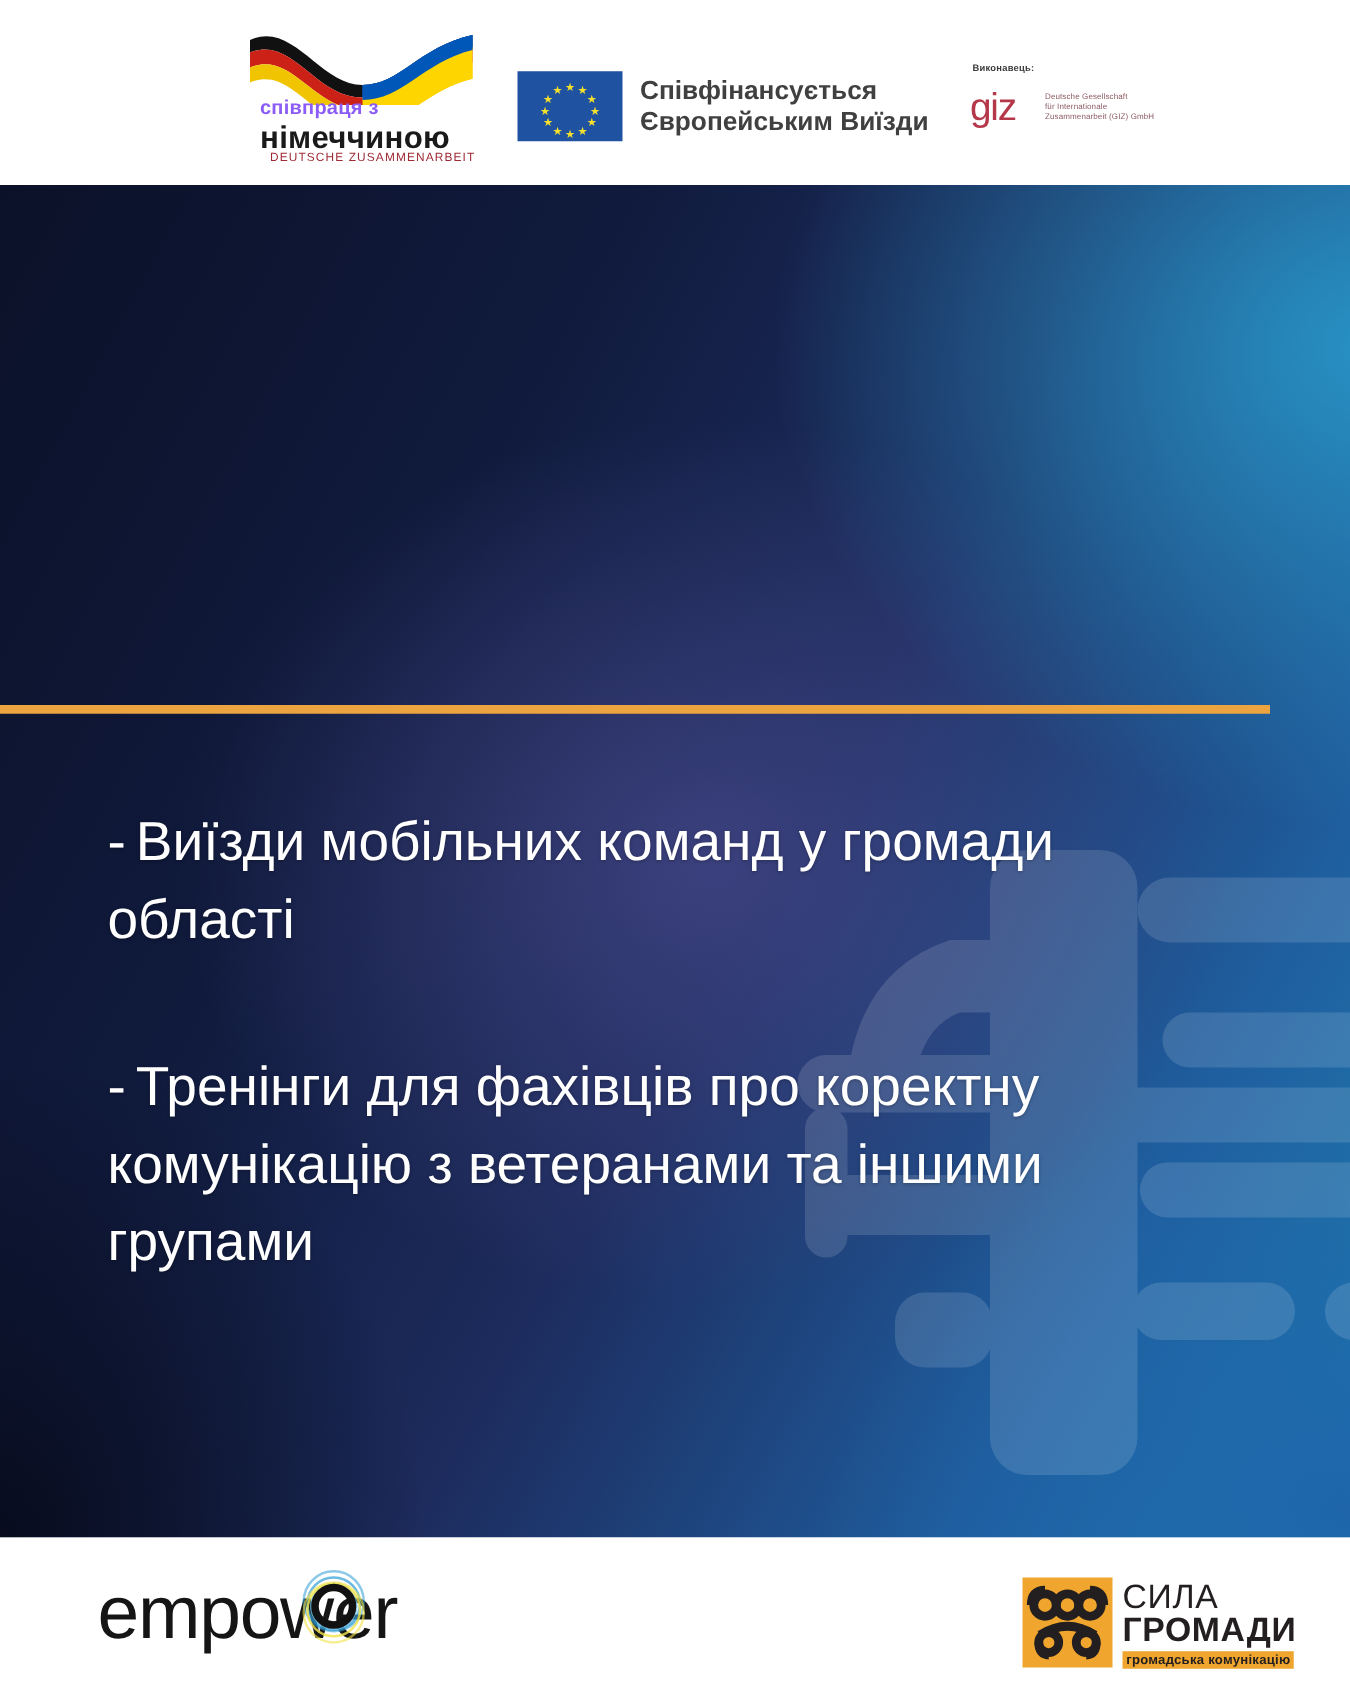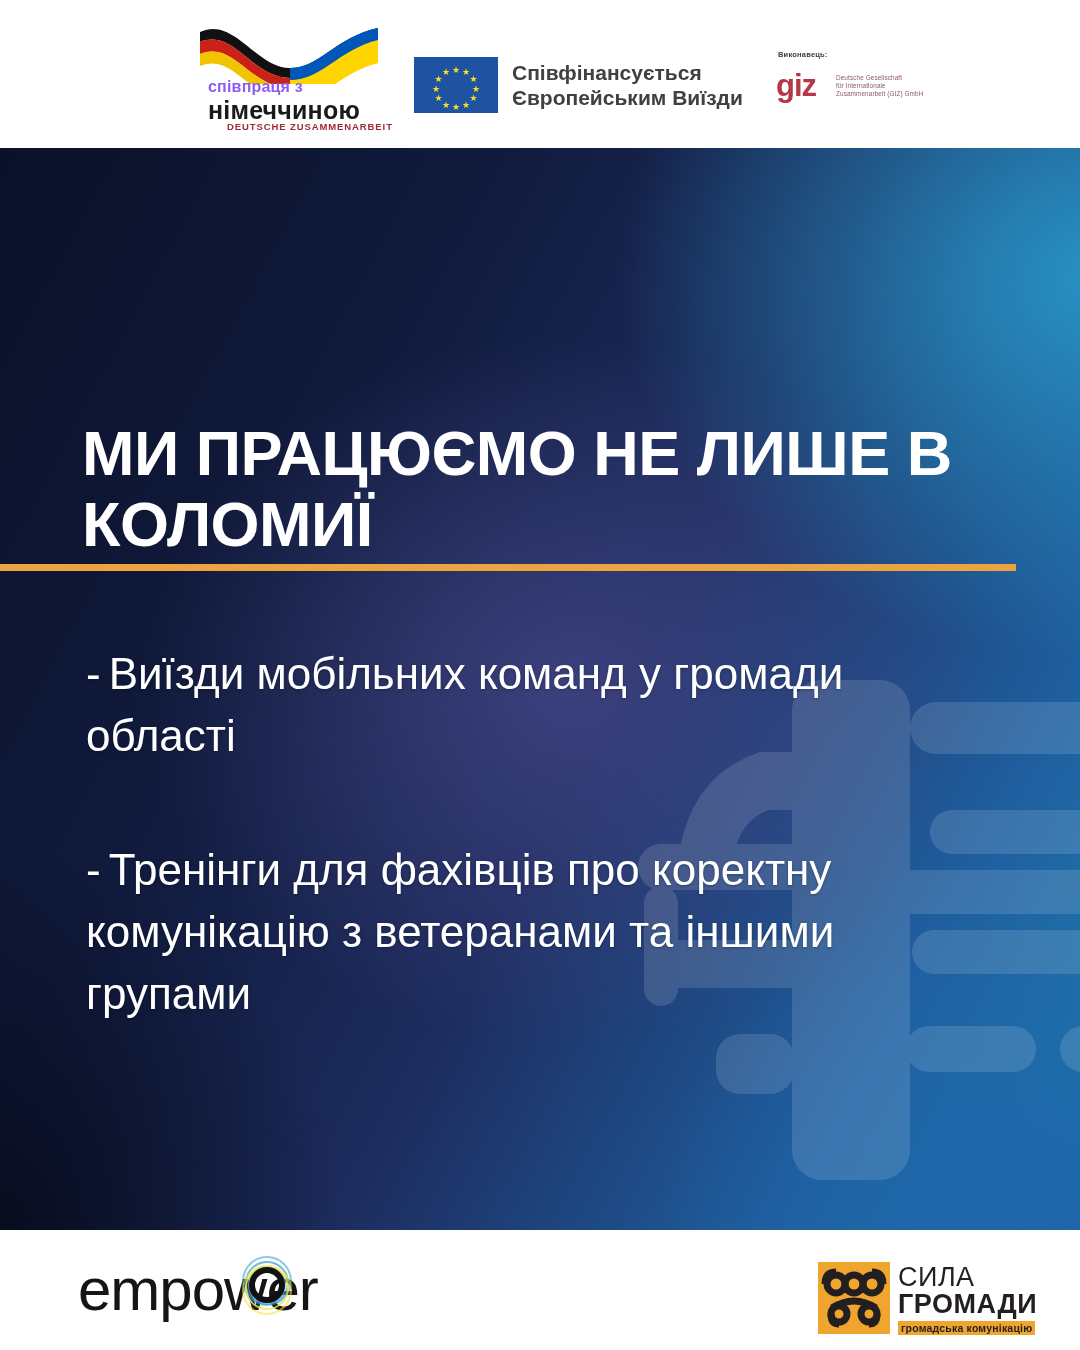--- a/index.html
+++ b/index.html
@@ -39,22 +39,22 @@
     font-size: 16px; font-weight: bold; color: #8b5cf6;
     letter-spacing: .2px; white-space: nowrap;
   }
   .de-logo .l2 {
     position: absolute; left: 22px; top: 74px;
     width: 190px;
     font-size: 25px; font-weight: bold; color: #1a1a1a;
     letter-spacing: .2px; white-space: nowrap;
   }
   .de-logo .l3 {
-    position: absolute; left: 41px; top: 99px;
-    font-size: 9.5px; font-weight: bold; color: #9e2a35;
+    position: absolute; left: 30px; top: 99px;
+    font-size: 9.5px; font-weight: normal; color: #9e2a35;
     letter-spacing: .9px; white-space: nowrap;
   }
 
   
   .eu-logo {
     position: absolute;
     left: 414px; top: 57px;
     display: flex; align-items: center; gap: 14px;
   }
   .eu-flag {
@@ -85,21 +85,21 @@
     left: 774px; top: 50px;
     width: 150px; height: 62px;
   }
   .giz-logo .giz-caption {
     position: absolute; left: 4px; top: 0;
     font-size: 7.5px; font-weight: bold; color: #3c3c3c;
     letter-spacing: .2px;
   }
   .giz-logo .giz-mark {
     position: absolute; left: 2px; top: 20px;
-    font-size: 31px; font-weight: bold; color: #b5374a;
+    font-size: 31px; font-weight: normal; color: #b5374a;
     line-height: 31px; letter-spacing: -1px;
   }
   .giz-logo .giz-sub {
     position: absolute; left: 62px; top: 24px;
     font-size: 6.4px; line-height: 8.2px; color: #8d5b63;
     letter-spacing: .1px; white-space: nowrap;
   }
 
   
   .panel {
@@ -298,21 +298,20 @@
       <rect x="156" y="386" width="78" height="60" rx="24"></rect>
       <rect x="350" y="54" width="210" height="52" rx="26"></rect>
       <rect x="370" y="162" width="190" height="44" rx="22"></rect>
       <rect x="330" y="222" width="230" height="44" rx="22"></rect>
       <rect x="352" y="282" width="208" height="44" rx="22"></rect>
       <rect x="346" y="378" width="130" height="46" rx="23"></rect>
       <rect x="500" y="378" width="60" height="46" rx="23"></rect>
     </g>
   </svg>
 
-  <h1 class="title">МИ ПРАЦЮЄМО НЕ ЛИШЕ В КОЛОМИЇ</h1>
 
   <div class="rule" style="background: rgb(235, 164, 64);"></div>
 
   <div class="bullets">
     <div class="bullet b1">
       <span class="dash">-</span><span class="btext">Виїзди мобільних команд у громади області</span>
     </div>
     <div class="bullet b3">
       <span class="dash">-</span><span class="btext">Тренінги для фахівців про коректну комунікацію з ветеранами та іншими групами</span>
     </div>

